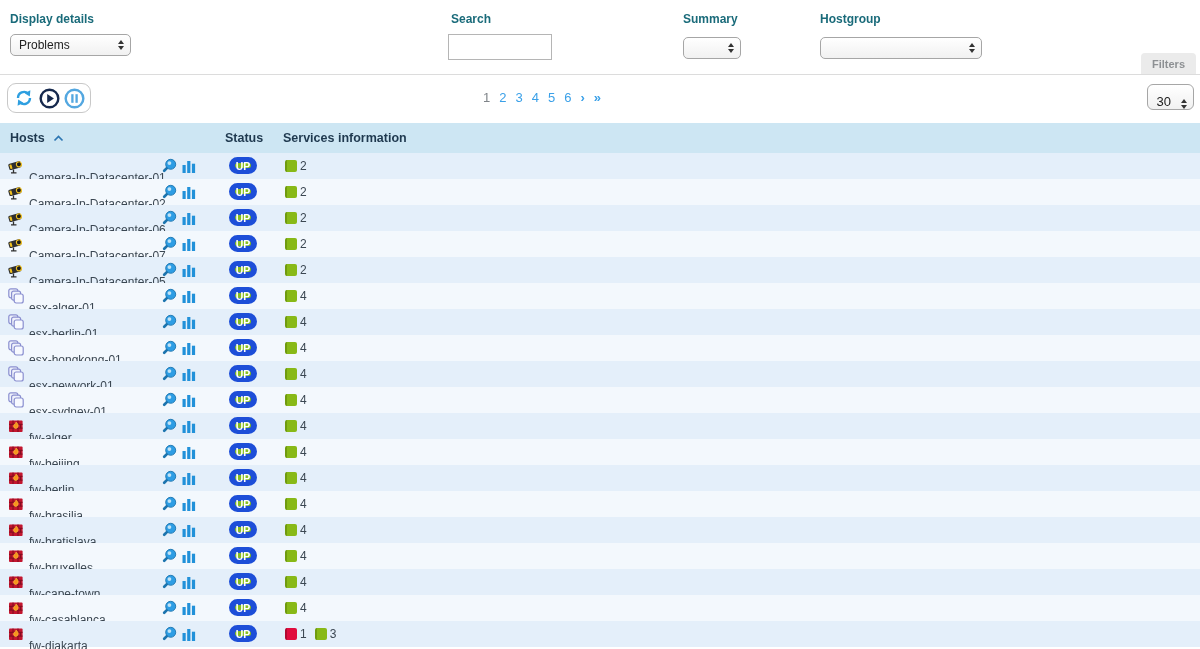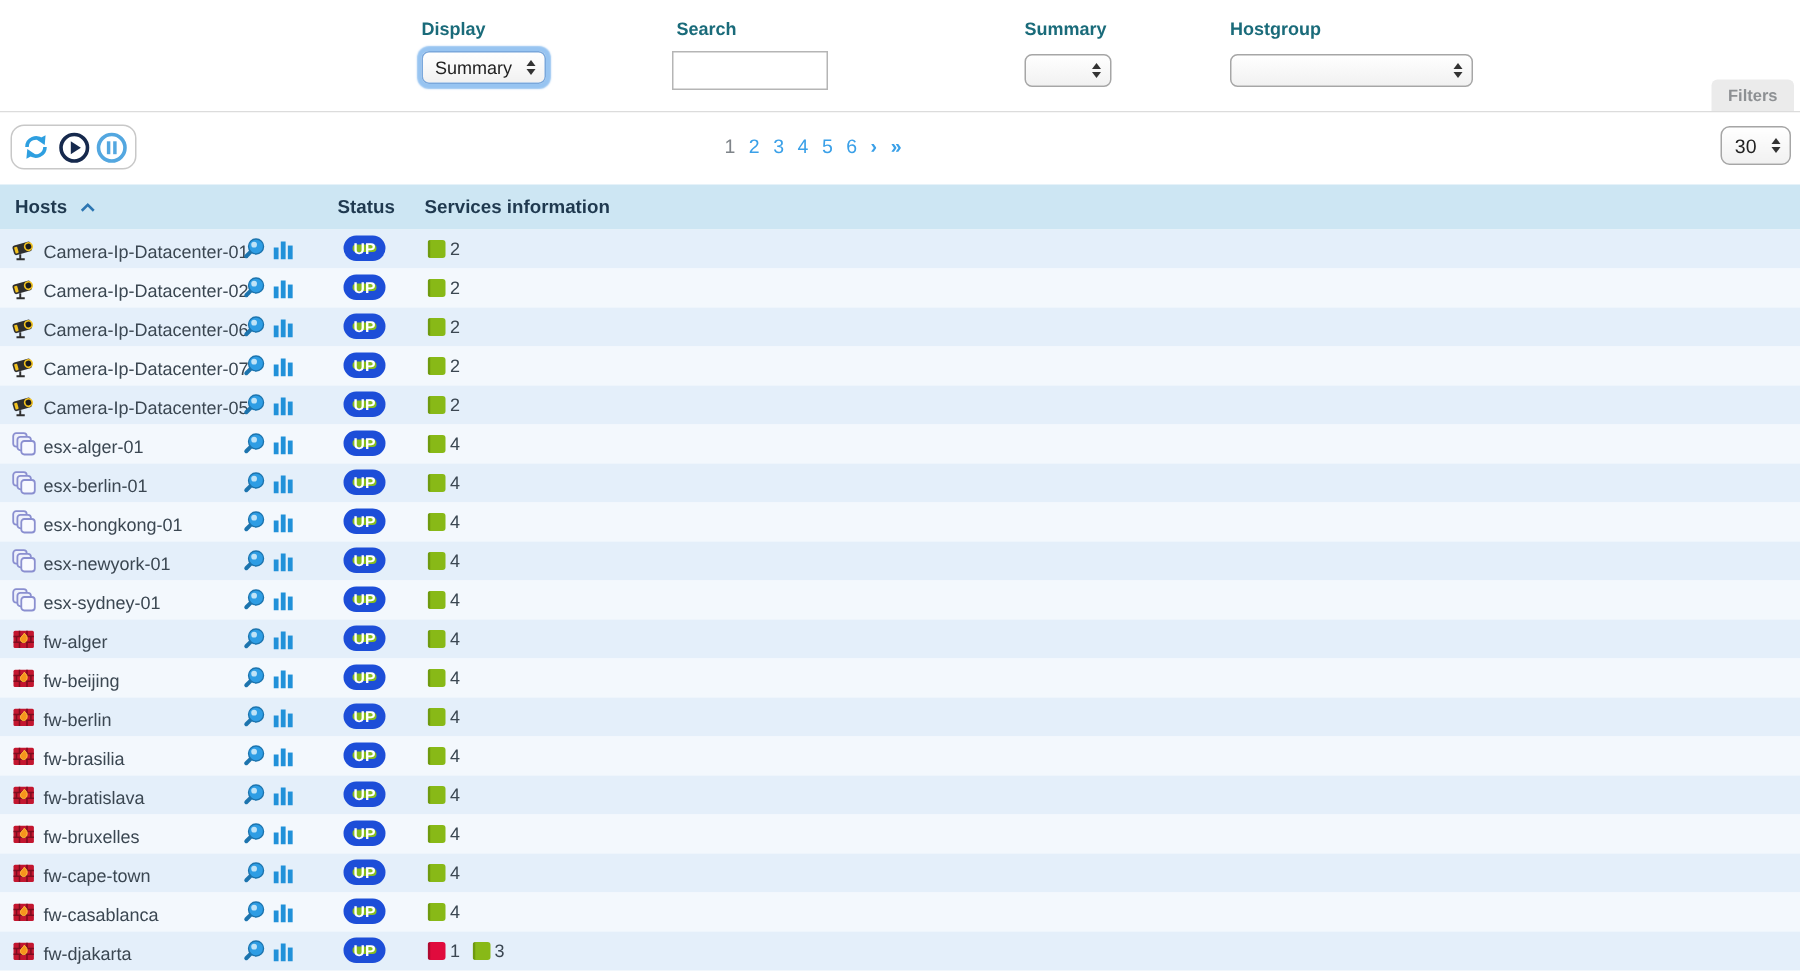--- a/index.html
+++ b/index.html
@@ -44,36 +44,36 @@
     position:absolute; left:7px; top:8px;
     display:flex; align-items:center; gap:3px;
     border:1px solid #c8c8c8; border-radius:9px; padding:3px 5px; background:#fff;
   }
   .media-btn { display:flex; align-items:center; justify-content:center; width:22px; height:22px; cursor:pointer; background:none; border:none; padding:0; }
   .pagination { position:absolute; left:483px; top:15px; display:flex; gap:9px; font-size:13px; }
   .pagination span { cursor:pointer; }
   .page-current { color:#7f8489; }
   .page-link { color:#3aa0e8; }
   .page-arrow { color:#3aa0e8; font-weight:bold; }
-  .page-size { position:absolute; right:6px; top:9px; height:26px; border-radius:6px; padding:0 6px 0 9px; font-size:13px; }
+  .page-size { position:absolute; right:6px; top:9px; height:26px; border-radius:6px; padding:0 6px 0 9px; font-size:13px;align-items:flex-end; }
 
   
   .table-header { position:relative; height:30px; background:#cde6f3; font-weight:bold; font-size:12.5px; color:#1f394f; }
   .th { position:absolute; top:8px; cursor:default; }
   .th-hosts { left:10px; cursor:pointer; display:flex; align-items:center; gap:8px; }
   .th-status { left:225px; }
   .th-services { left:283px; }
 
   .rows { position:relative; }
   .row { position:relative; height:26px; font-size:12px; color:#3b4752; }
   .row:nth-child(odd) { background:#e4effa; }
   .row:nth-child(even) { background:#f3f8fd; }
   .host-icon { position:absolute; left:8px; top:5px; width:16px; height:16px; }
   .host-icon svg { display:none; width:16px; height:16px; }
-  .host-name { position:absolute; left:29px; top:8px; white-space:nowrap; cursor:pointer; }
+  .host-name { position:absolute; left:29px; top:18px; white-space:nowrap; cursor:pointer; }
   .act-mag { position:absolute; left:162px; top:5px; width:15px; height:15px; cursor:pointer; }
   .act-chart { position:absolute; left:182px; top:6px; width:14px; height:14px; cursor:pointer; }
   .status-badge {
     position:absolute; left:229px; top:4px; width:28px; height:17px;
     background:#87bd1f; border:6px solid #1d4ed8; border-radius:9px;
     color:#fff; font-size:10.5px; font-weight:bold;
     display:flex; align-items:center; justify-content:center;
   }
   .services { position:absolute; left:285px; top:6px; display:flex; gap:8px; align-items:center; }
   .chip { display:flex; align-items:center; gap:3px; cursor:pointer; }
@@ -81,31 +81,31 @@
   .sq.ok { background:#88b917; border-left:2px solid #6f9a0f; }
   .sq.critical { background:#e00b3d; border-left:2px solid #b00930; }
   .chip b { font-weight:normal; color:#3b4752; }
 </style>
 </head>
 <body>
 
 <div class="app">
 
   <div class="filter-panel">
-
-    <div class="filter-group" style="left:281px;">
-      <span class="filter-label">Display</span>
-      <span class="mac-select focused">
-        <span>Summary</span>
+    <div class="filter-group" style="left:10px;">
+      <span class="filter-label">Display details</span>
+      <span class="mac-select" style="width:121px;">
+        <span>Problems</span>
         <span class="updown">
             <i class="up"></i>
             <i class="dn"></i>
           </span>
       </span>
     </div>
+
 
     <div class="filter-group" style="left:448px;">
       <span class="filter-label" style="margin-left:3px;">Search</span>
       <input class="text-input" type="text" value="" style="">
     </div>
 
     <div class="filter-group" style="left:683px;">
       <span class="filter-label">Summary</span>
       <span class="mac-select" style="width:58px;">
         <span></span>

